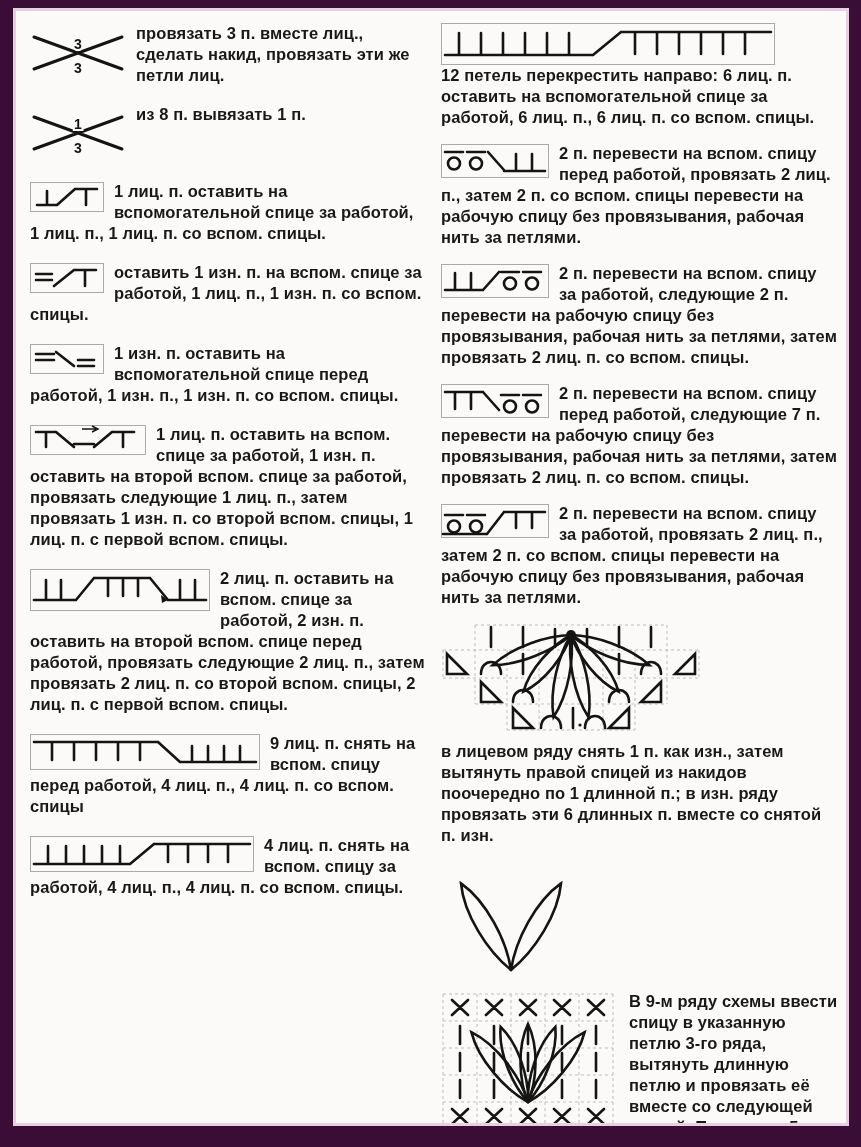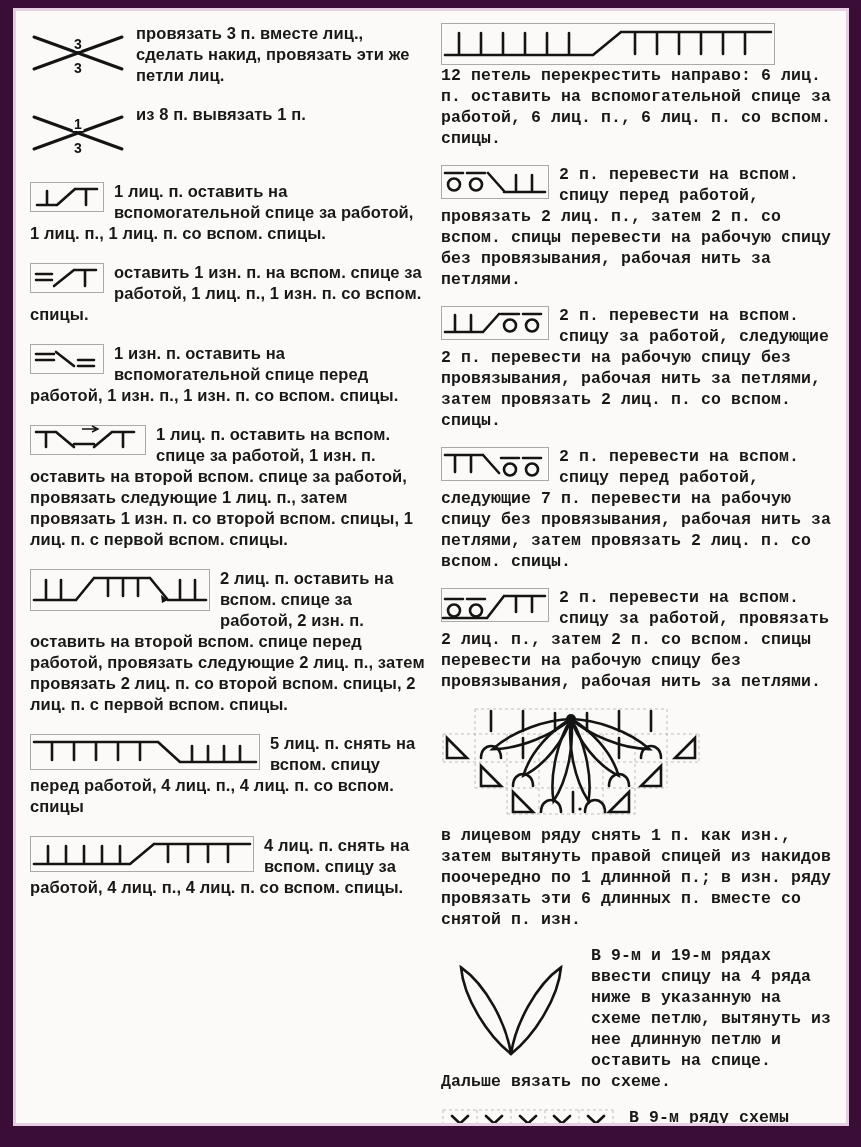--- a/index.html
+++ b/index.html
@@ -4,21 +4,21 @@
 <style>
   html,body{margin:0;padding:0;}
   body{width:861px;height:1147px;background:#35092f;font-family:"Liberation Sans",sans-serif;}
   .page-frame{box-sizing:border-box;width:861px;height:1147px;padding:8px 12px 21px 13px;background:#3a0d36;}
   .sheet{box-sizing:border-box;width:100%;height:100%;border:3px solid #e6cfe2;background:#fbfaf8;
          padding:12px 8px 6px 14px;overflow:hidden;}
   .cols{display:flex;gap:14px;}
   .col{flex:1;min-width:0;}
   .entry{display:flow-root;margin-bottom:18px;color:#181818;font-weight:bold;
          font-size:16.5px;line-height:21px;}
-  .col-right .entry{margin-bottom:15px;font-family:Liberation Mono, monospace;}
+  .col-right .entry{margin-bottom:15px;}
   .sym{float:left;margin:1px 10px 2px 0;}
   .sym svg{display:block;}
   .sym-block{margin:0 0 6px 0;}
   .sym-block svg{display:block;}
   .txt{letter-spacing:0.1px;}
   
   .k{stroke:#141414;stroke-width:2.6;fill:none;stroke-linecap:round;}
   .kw{stroke:#141414;stroke-width:3;fill:none;stroke-linecap:round;}
   .box{stroke:#a9a9a9;stroke-width:1;fill:none;}
   .grid{stroke:#bdbdbd;stroke-width:1;fill:none;stroke-dasharray:3 3;}
@@ -111,21 +111,21 @@
     </div>
 
 
     <div class="entry">
       <span class="sym">
         <svg width="230" height="36" viewBox="0 0 230 36">
           <rect class="box" x="0.5" y="0.5" width="229" height="35"></rect>
           <path class="k" d="M4 8 H128 M22 8 V26 M44 8 V26 M66 8 V26 M88 8 V26 M110 8 V26 M128 8 L150 28 M150 28 H226 M162 12 V28 M178 12 V28 M194 12 V28 M210 12 V28"></path>
         </svg>
       </span>
-      <span class="txt">5 лиц. п. снять на вспом. спицу перед работой, 4 лиц. п., 4 лиц. п. со вспом. спицы</span>
+      <span class="txt">9 лиц. п. снять на вспом. спицу перед работой, 4 лиц. п., 4 лиц. п. со вспом. спицы</span>
     </div>
 
     <div class="entry">
       <span class="sym">
         <svg width="224" height="36" viewBox="0 0 224 36">
           <rect class="box" x="0.5" y="0.5" width="223" height="35"></rect>
           <path class="k" d="M4 28 H100 M18 10 V28 M36 10 V28 M54 10 V28 M72 10 V28 M90 10 V28 M100 28 L124 8 M124 8 H220 M138 8 V26 M158 8 V26 M178 8 V26 M198 8 V26"></path>
         </svg>
       </span>
       <span class="txt">4 лиц. п. снять на вспом. спицу за работой,  4 лиц. п., 4 лиц. п. со вспом. спицы.</span>
@@ -233,21 +233,20 @@
       <span class="txt">в лицевом ряду снять 1 п. как изн., затем вытянуть правой спицей из накидов поочередно по 1 длинной п.; в изн. ряду провязать эти 6 длинных п. вместе со снятой п. изн.</span>
     </div>
 
     <div class="entry">
       <span class="sym">
         <svg width="140" height="112" viewBox="0 0 140 112">
           <path class="k" transform="translate(70,108) rotate(-30)" d="M0 0 C-11 -28 -13 -72 0 -100 C13 -72 11 -28 0 0"></path>
           <path class="k" transform="translate(70,108) rotate(30)" d="M0 0 C-11 -28 -13 -72 0 -100 C13 -72 11 -28 0 0"></path>
         </svg>
       </span>
-      <span class="txt">В 9-м и 19-м рядах ввести спицу на 4 ряда ниже в указанную на схеме петлю, вытянуть из нее длинную петлю и оставить на спице. Дальше вязать по схеме.</span>
     </div>
 
     <div class="entry">
       <span class="sym">
         <svg width="178" height="142" viewBox="0 0 178 142">
           <path class="grid" d="M2 2 H172 M2 29 H172 M2 56 H172 M2 83 H172 M2 110 H172 M2 137 H172
                                M2 2 V137 M36 2 V137 M70 2 V137 M104 2 V137 M138 2 V137 M172 2 V137"></path>
 
           <path class="k" d="M11 8 L27 23 M11 23 L27 8   M45 8 L61 23 M45 23 L61 8   M79 8 L95 23 M79 23 L95 8   M113 8 L129 23 M113 23 L129 8   M147 8 L163 23 M147 23 L163 8"></path>
 

